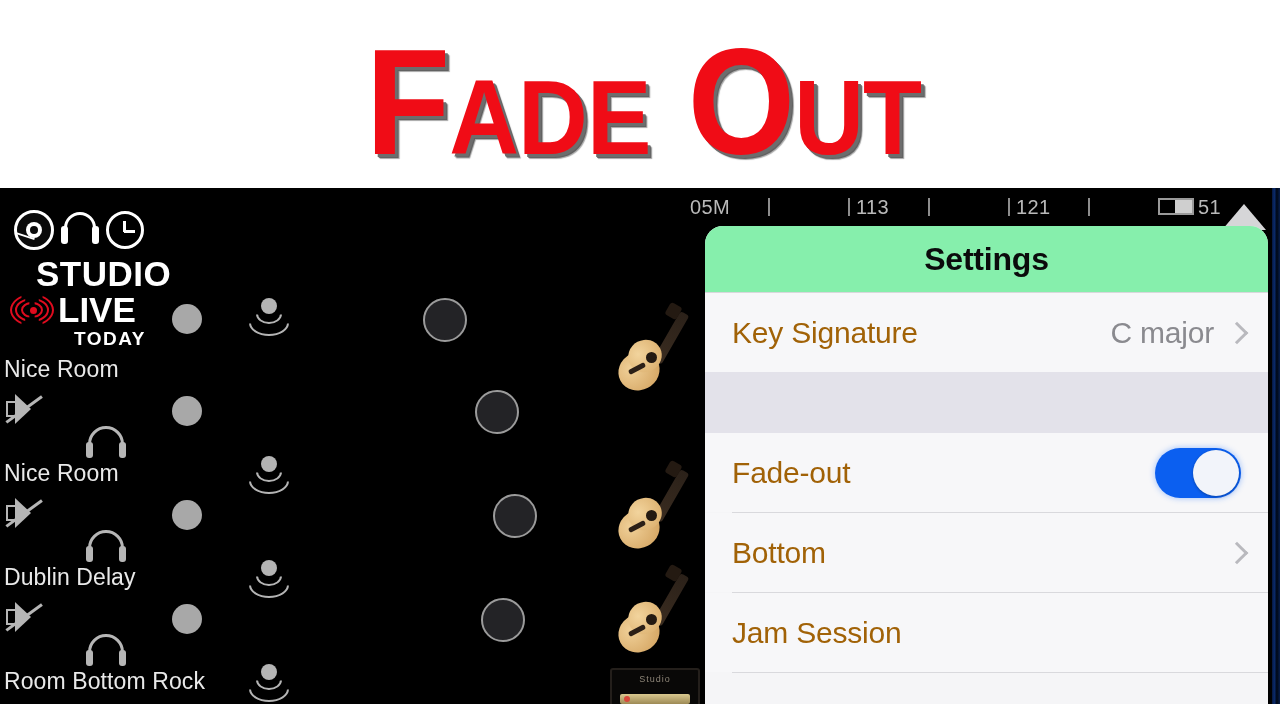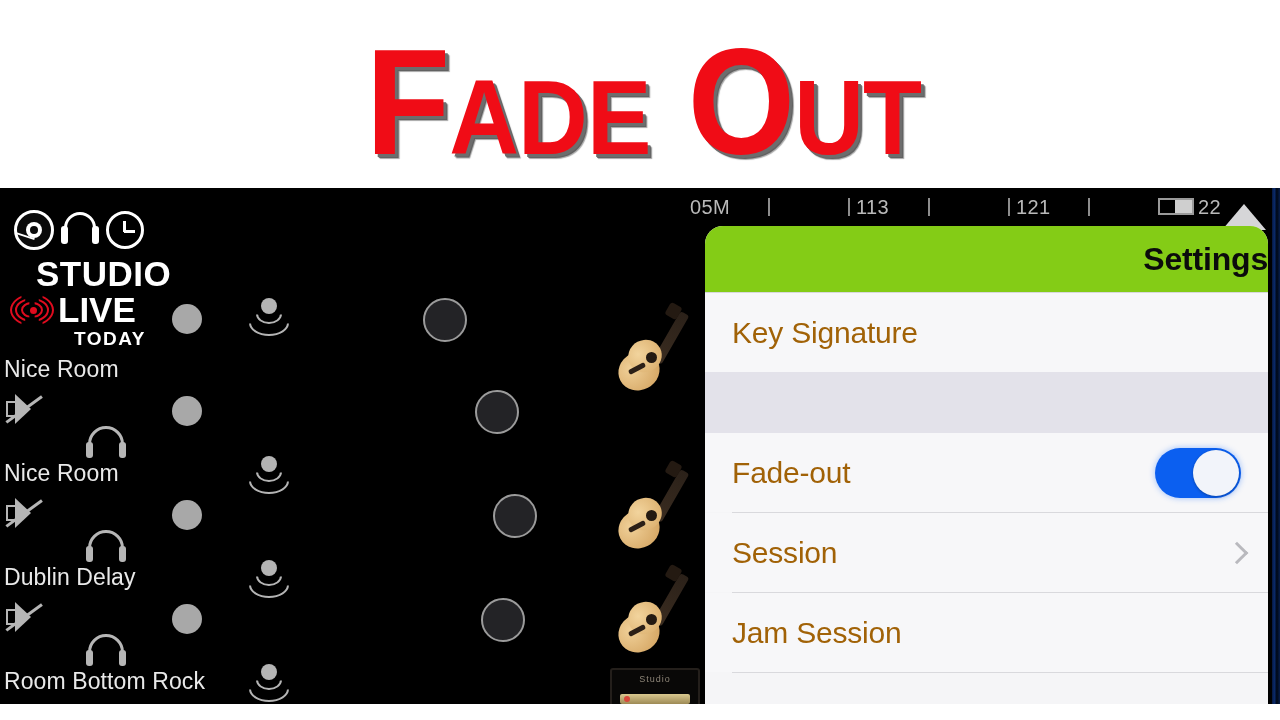--- a/index.html
+++ b/index.html
@@ -281,22 +281,22 @@
     overflow:hidden;
     box-shadow:0 0 0 0 rgba(0,0,0,0);
   }
   .settings-tail {
     position:absolute; left:1222px; top:16px; width:0; height:0;
     border-left:22px solid transparent;
     border-right:22px solid transparent;
     border-bottom:26px solid #d6d6d8;
   }
   .settings-header {
-    height:66px; display:flex; align-items:center; justify-content:flex-end;
-    background:#84cc16;
+    height:66px; display:flex; align-items:center; justify-content:center;
+    background:#86efac;
   }
   .settings-header h1 {
     font-size:32px; font-weight:700; color:#0b0b0c; letter-spacing:-.2px;
   }
   .hairline { height:1px; background:#d8d8dc; width:100%; }
   .hairline-inset { height:1px; background:#d9d9dd; margin-left:27px; }
 
   .row {
     position:relative; height:79px; display:flex; align-items:center;
     padding:0 27px; background:#f7f7f9;
@@ -345,21 +345,21 @@
       <div class="tick" style="left:78px;"></div>
       <div class="tick" style="left:158px;"></div>
       <div class="lbl" style="left:166px;">113</div>
       <div class="tick" style="left:238px;"></div>
       <div class="tick" style="left:318px;"></div>
       <div class="lbl" style="left:326px;">121</div>
       <div class="tick" style="left:398px;"></div>
       <div class="boxmark" style="left:468px;">
           <i></i>
         </div>
-      <div class="lbl" style="left:508px;">22</div>
+      <div class="lbl" style="left:508px;">51</div>
       <div class="tick" style="left:584px;"></div>
     </div>
 
     <div class="tracks">
 
       <div class="track-row" style="top:90px;">
         <div class="ctl icon-dot" style="left:172px; top:26px;"></div>
         <div class="ctl icon-pan" style="left:248px; top:20px;">
           <span class="bead"></span>
             <span class="arc arc1"></span>
@@ -515,36 +515,40 @@
 
     <div class="settings">
 
       <div class="settings-header">
         <h1>Settings</h1>
       </div>
       <div class="hairline"></div>
 
       <div class="row">
         <span class="label">Key Signature</span>
+        <span class="right">
+          <span class="value">C major</span>
+          <span class="chev"></span>
+        </span>
       </div>
 
       <div class="row-spacer"></div>
 
       <div class="row">
         <span class="label">Fade-out</span>
         <span class="right">
           <span class="switch">
             <span class="knob"></span>
           </span>
         </span>
       </div>
       <div class="hairline-inset"></div>
 
       <div class="row">
-        <span class="label">Session</span>
+        <span class="label">Bottom</span>
         <span class="right">
           <span class="chev"></span>
         </span>
       </div>
       <div class="hairline-inset"></div>
 
       <div class="row">
         <span class="label">Jam Session</span>
       </div>
       <div class="hairline-inset"></div>

